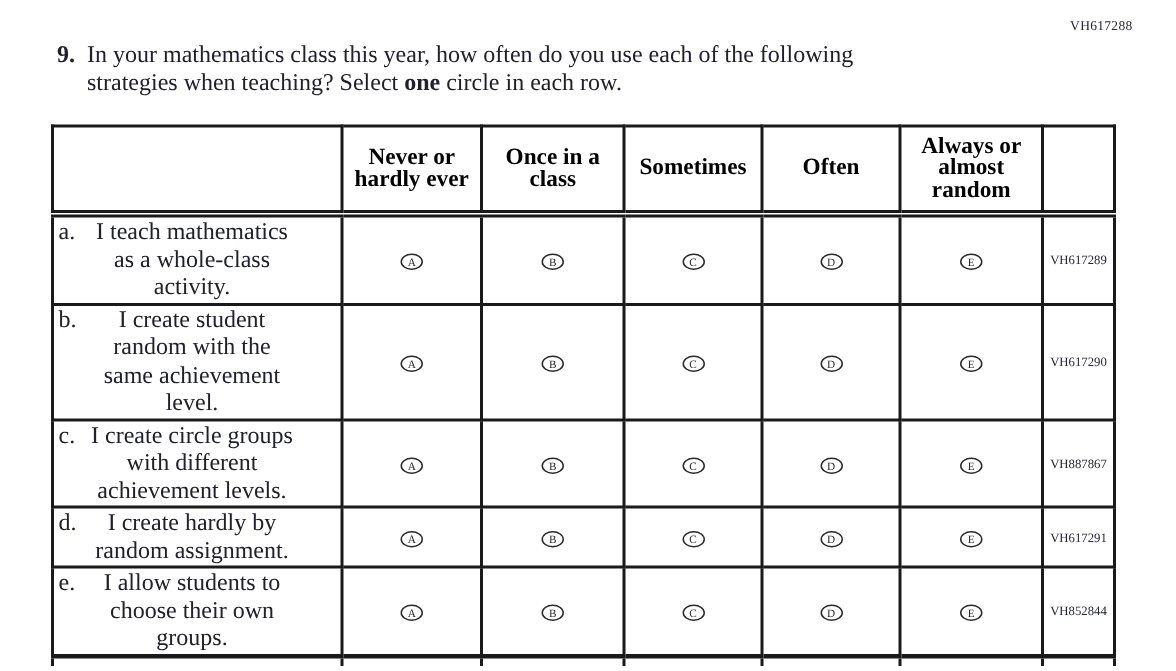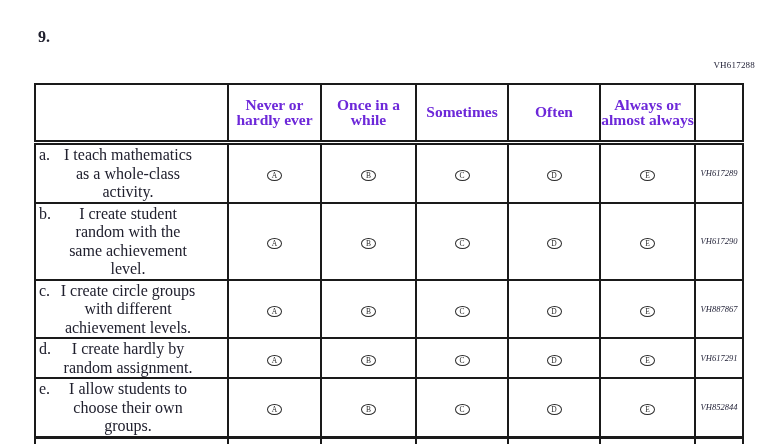--- a/index.html
+++ b/index.html
@@ -9,21 +9,21 @@
     font-family: "Liberation Serif", "DejaVu Serif", serif;
     color: #20202e;
     position: relative;
     overflow: hidden;
   }
   .page { position: absolute; inset: 0; }
 
   
   .top-code {
     position: absolute; top: 12px; right: 29px;
-    font-size: 9px; letter-spacing: 0.2px; color: #25253a; margin-top: 48px;
+    font-size: 9px; letter-spacing: 0.2px; color: #25253a;
   }
 
   
   .question {
     position: absolute; top: 27px; left: 38px;
     display: flex; width: 640px;
   }
   .qnum {
     font-weight: bold; font-size: 16px; line-height: 19px;
     width: 20px; flex: none;
@@ -48,21 +48,21 @@
   .c3 { border-left-width: 4px; }
   .c4 { border-left-width: 2px; margin-left: 36px; }
   .c5 { border-left-width: 2px; }
   .c6 { border-left-width: 4px; border-right-width: 2px; }
 
   .matrix thead th {
     border-top-width: 2px;
     border-bottom: 5px double #1a1a1a;
     font-size: 15.5px; line-height: 14.5px; font-weight: bold;
     text-align: center; vertical-align: middle;
-    color: #6d28d9;
+    color: #000000;
     height: 55px;
   }
 
   .rh-a { height: 56px; }
   .rh-b { height: 54px; }
   .rh-c { height: 57px; }
   .rh-d { height: 40px; }
   .rh-e { height: 58px; }
   .rowE td { border-bottom-width: 3px; }
 
@@ -83,55 +83,58 @@
     font-size: 7.5px; line-height: 9px;
     color: #2a2a2a;
     box-sizing: border-box;
     cursor: pointer;
   }
 
   td.code {
     text-align: center; vertical-align: middle;
     font-size: 8.5px; color: #25253a;
     padding: 0 1px;
-    font-style: italic;
   }
 
   
   tr.stub td { height: 5px; border-bottom: none; }
 </style>
 </head>
 <body>
 
 <div class="page">
 
   <div class="top-code">VH617288</div>
 
   <div class="question">
     <span class="qnum">9.</span>
+    <div class="qtext">
+      <span>In your mathematics class this year, how often do you use each of the following</span><br>
+      <span>strategies when teaching? Select </span><b>one</b><span> circle in each row.</span>
+    </div>
   </div>
 
   <table class="matrix">
     <colgroup>
       <col style="width:193px">
         <col style="width:93px">
         <col style="width:95px">
         <col style="width:92px">
         <col style="width:92px">
         <col style="width:95px">
         <col style="width:48px">
     </colgroup>
     <thead>
       <tr>
         <th class="c0"></th>
         <th class="c1">Never or hardly ever</th>
-        <th class="c2">Once in a while</th>
+        <th class="c2">Once in a class</th>
         <th class="c3">Sometimes</th>
         <th class="c4">Often</th>
-        <th class="c5">Always or almost always</th>
+        <th class="c5">Always or almost random</th>
         <th class="c6"></th>
       </tr>
     </thead>
     <tbody>
       <tr class="rh-a">
         <td class="c0 strat">
           <span class="cellflex">
               <span class="rl">a.</span>
               <span class="rt">I teach mathematics as a whole-class activity.</span>
             </span>

